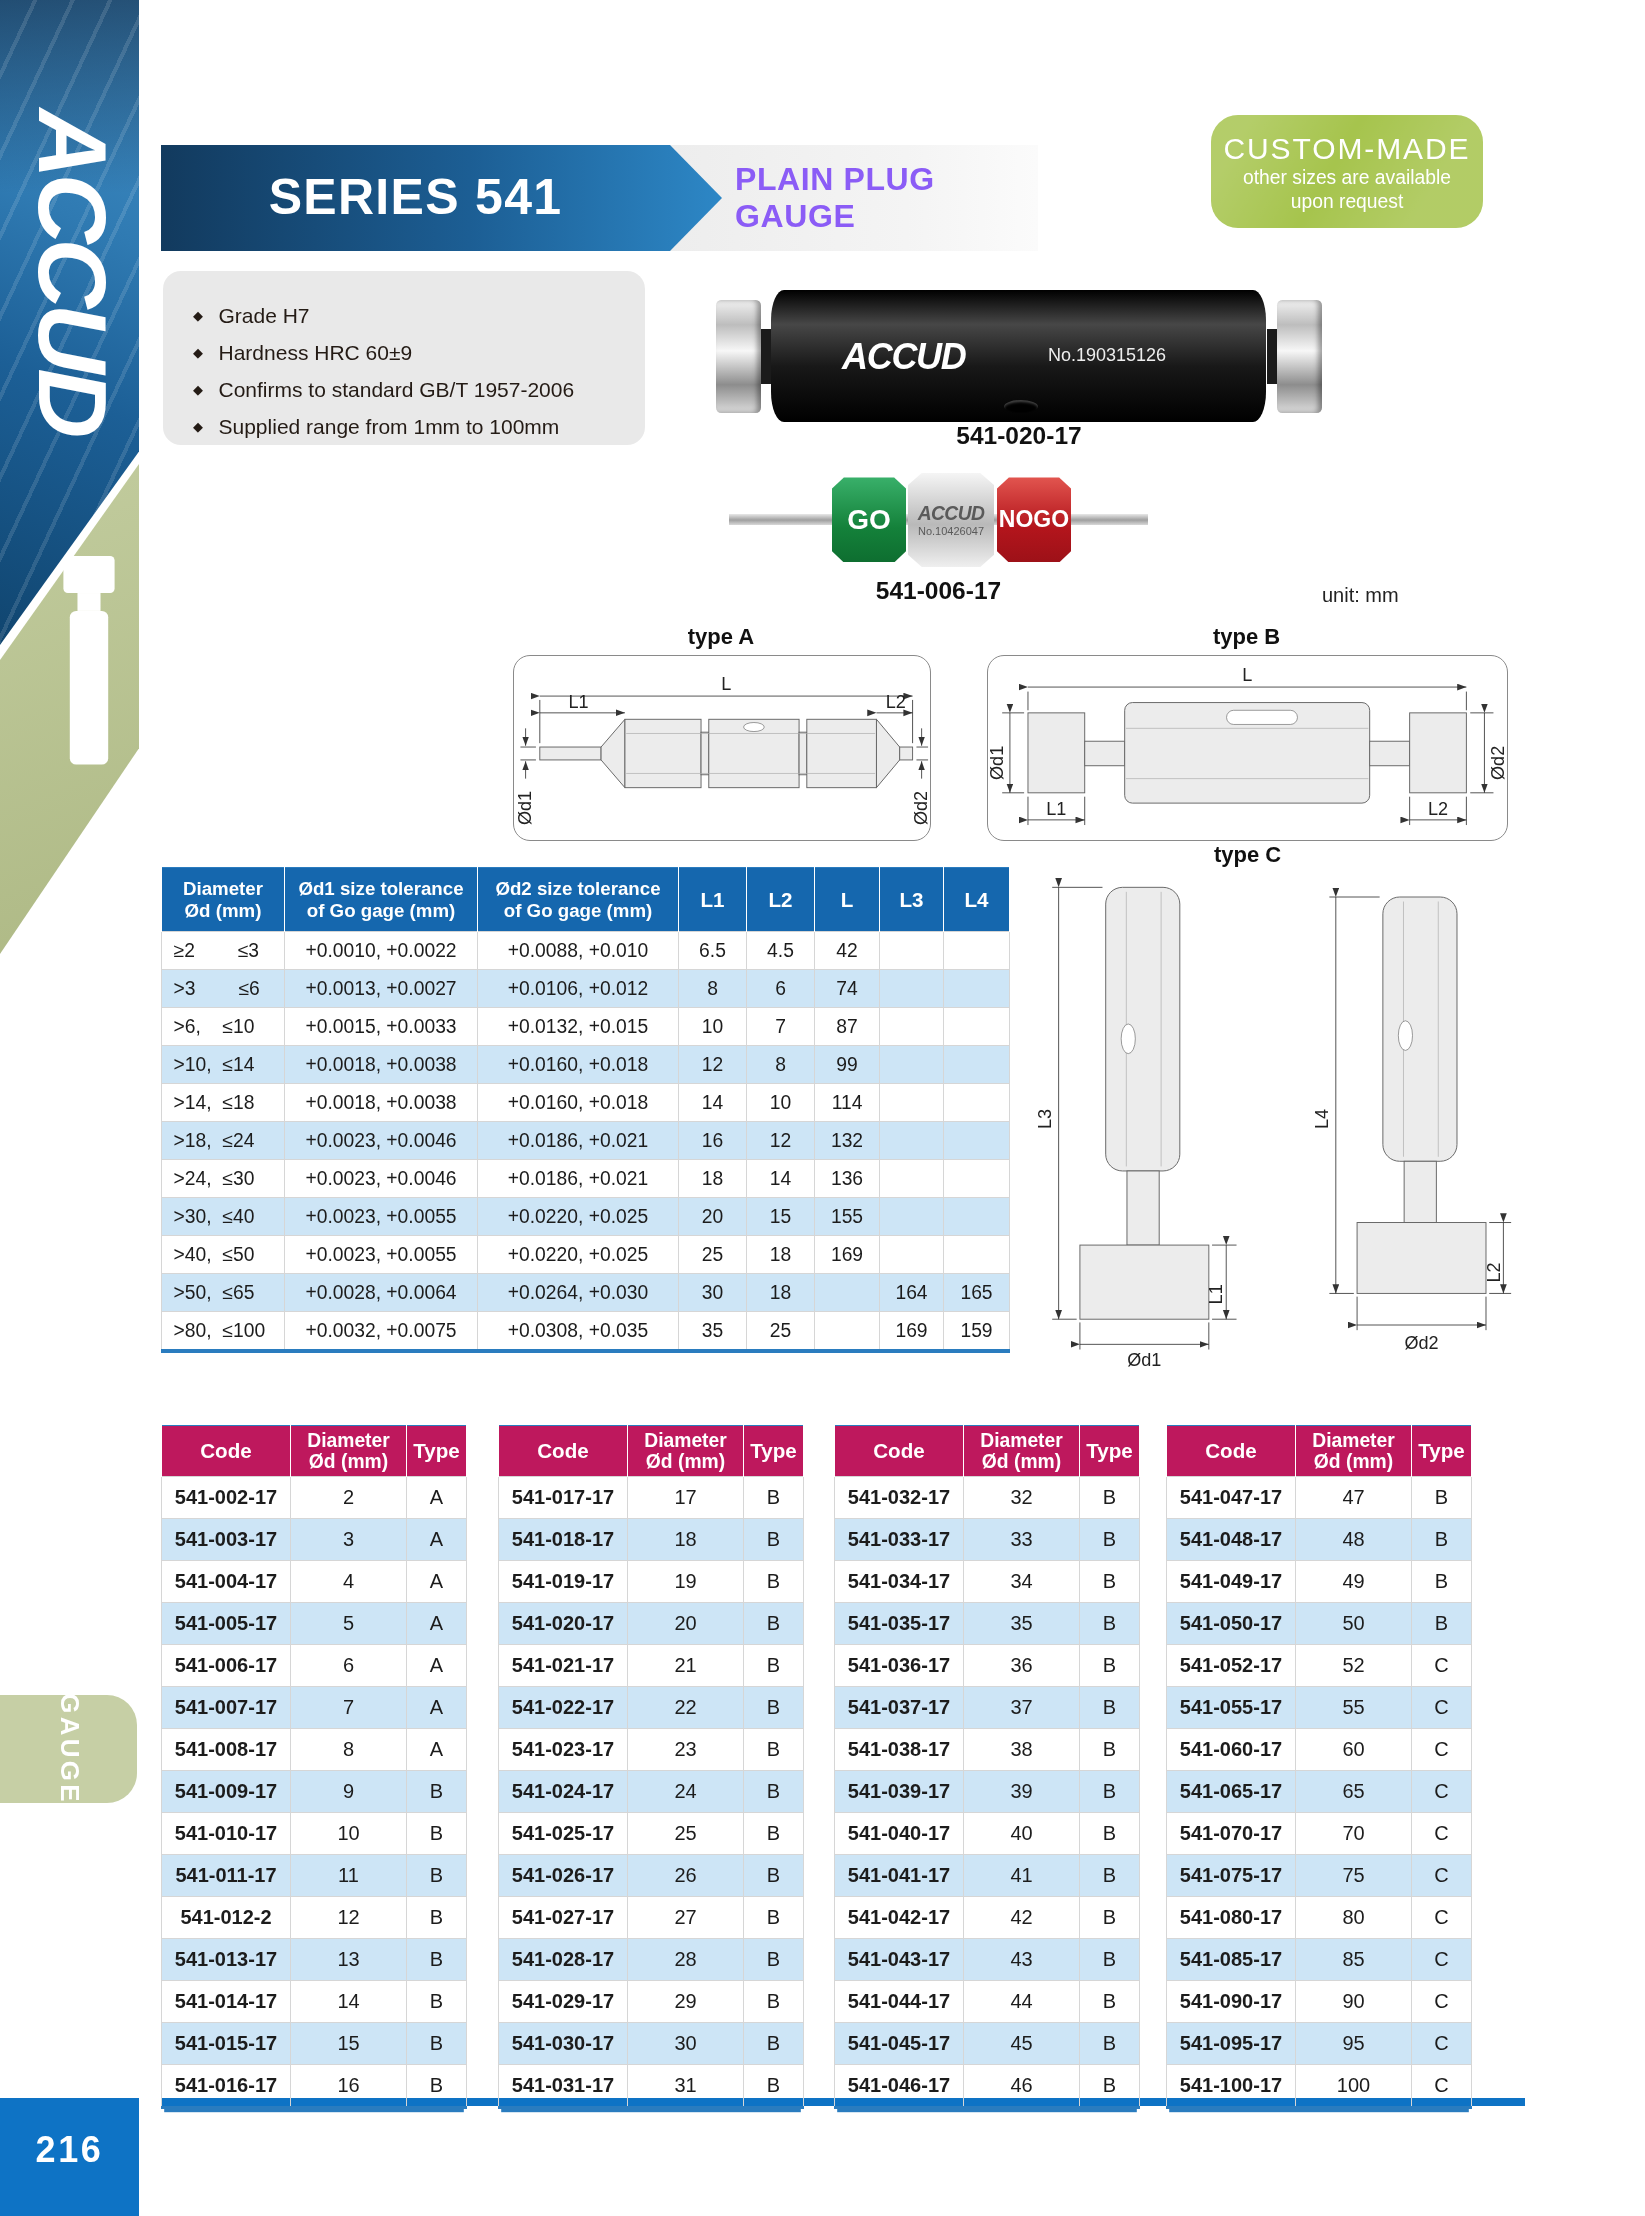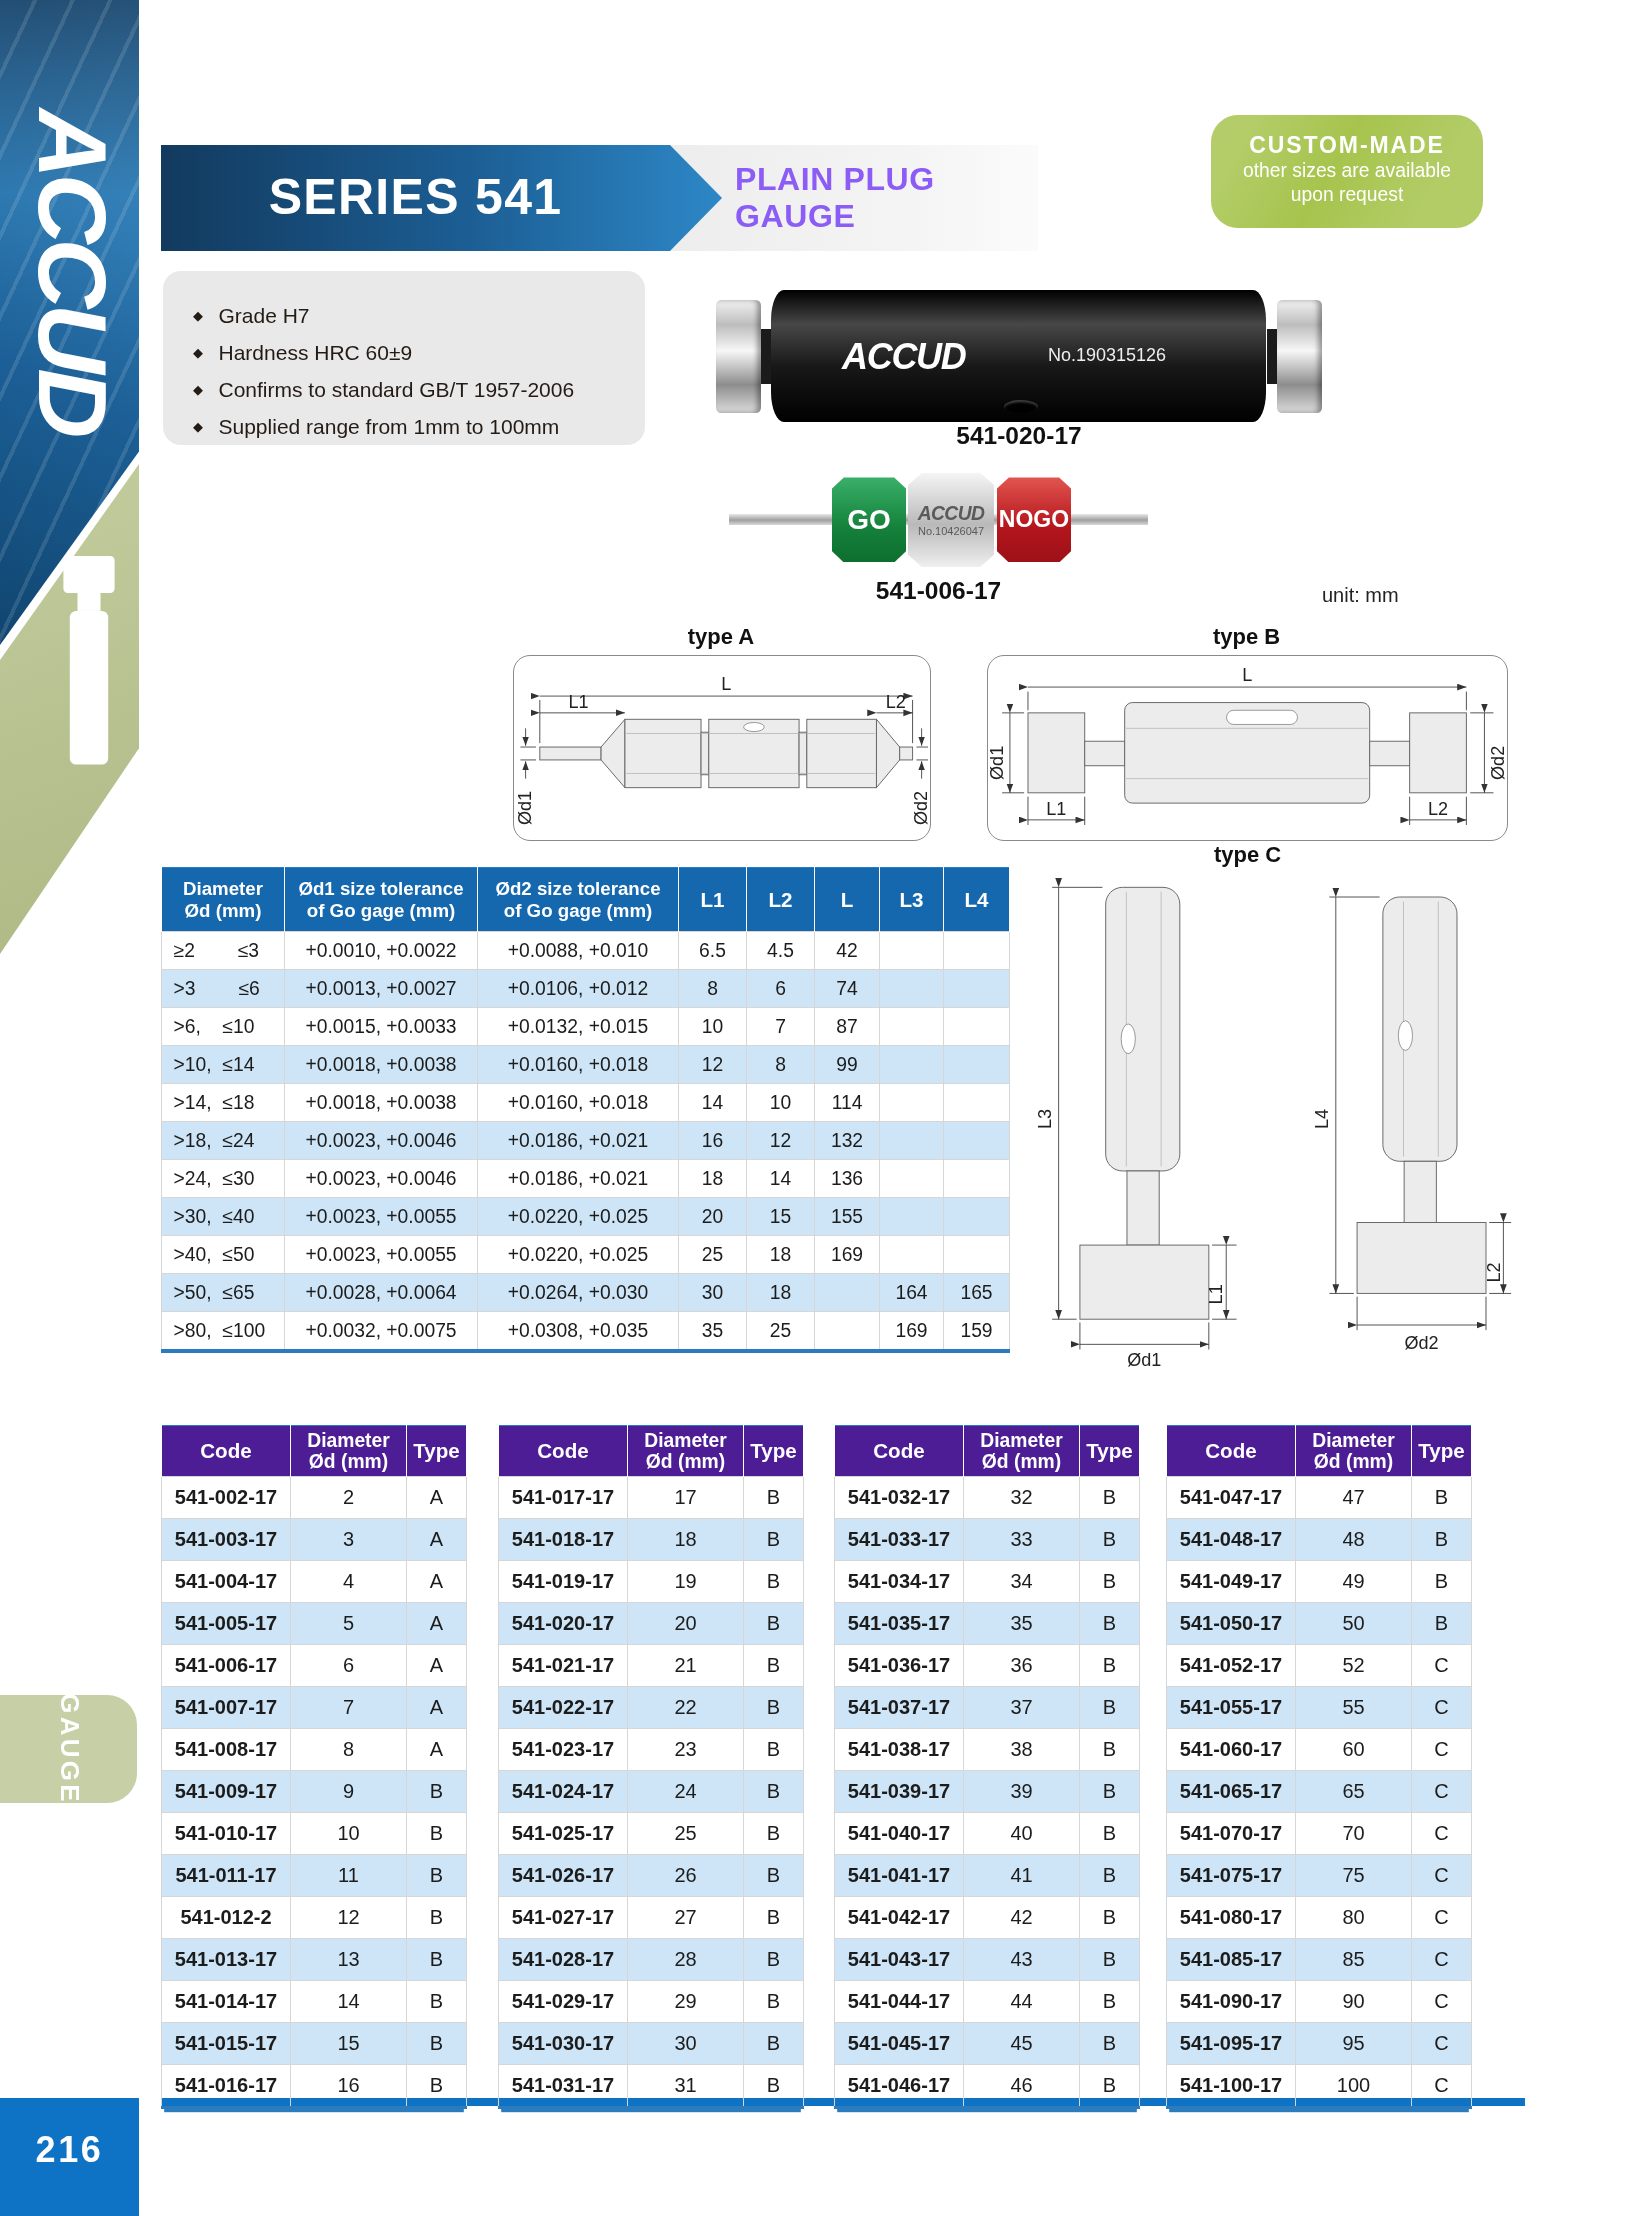--- a/index.html
+++ b/index.html
@@ -37,21 +37,21 @@
   .banner-blue span{position:absolute;left:0;top:50%;width:509px;transform:translateY(-52%);
     text-align:center;color:#fff;font-size:50px;font-weight:bold;letter-spacing:1.3px;}
   .banner-title{position:absolute;left:735px;top:145px;width:303px;height:106px;
     display:flex;align-items:center;color:#8b5cf6;font-size:32px;font-weight:bold;letter-spacing:0.6px;}
 
   
   .badge{position:absolute;left:1211px;top:115px;width:272px;height:113px;background:#a6c44d;
     border-radius:27px;overflow:hidden;color:#fff;text-align:center;}
   .badge::before{content:"";position:absolute;inset:0;
     background:linear-gradient(120deg,rgba(255,255,255,.16) 12%,rgba(255,255,255,0) 45%,rgba(255,255,255,.14) 78%);}
-  .badge .b-title{margin-top:17px;font-size:23px;font-weight:bold;letter-spacing:1.9px;position:relative;}
+  .badge .b-title{margin-top:17px;font-size:30px;font-weight:normal;letter-spacing:1.9px;position:relative;}
   .badge .b-line{font-size:19.3px;line-height:24px;position:relative;}
 
   
   .features{position:absolute;left:163px;top:271px;width:482px;height:174px;background:#e9e9e9;
     border-radius:18px;}
   .features ul{list-style:none;margin:0;padding:26px 0 0 30px;}
   .features li{display:flex;align-items:center;height:37px;font-size:21px;color:#241b15;}
   .features .bullet{font-size:13px;margin-right:15.5px;color:#241b15;}
 
   
@@ -96,21 +96,21 @@
     border-left:1.3px solid #fff;border-right:1.3px solid #fff;vertical-align:middle;}
   .spec th .h1{font-size:18.7px;line-height:22px;}
   .spec th .hs{font-size:20.6px;}
   .spec td{height:35px;border:1.3px solid #d6d6d6;font-size:19.3px;text-align:center;color:#1c1c1c;}
   .spec tbody tr:nth-child(even){background:#cde5f6;}
   .spec td:first-child{text-align:left;padding-left:11.6px;white-space:pre;}
 
   .codes{position:absolute;top:1425px;width:305px;
     border:1.9px solid #2a7cbf;border-bottom:3.9px solid #2a7cbf;
     box-shadow:0 6.4px 0 -3.2px #2a7cbf;}
-  .codes th{background:#4c1d95;color:#fff;font-weight:bold;height:48px;
+  .codes th{background:#be185d;color:#fff;font-weight:bold;height:48px;
     border-left:1.3px solid #fff;border-right:1.3px solid #fff;vertical-align:middle;}
   .codes th .h1{font-size:19.3px;line-height:21px;}
   .codes th .hs{font-size:20.6px;}
   .codes td{height:39px;border:1.3px solid #d6d6d6;font-size:20px;text-align:center;color:#1c1c1c;}
   .codes tbody tr:nth-child(even){background:#cde5f6;}
   .codes td:first-child{font-weight:bold;}
   .t1{left:161px;} .t2{left:498px;} .t3{left:834px;} .t4{left:1166px;}
 
   svg text{font-family:"Liberation Sans",sans-serif;font-size:28px;fill:#222;}
 </style>

